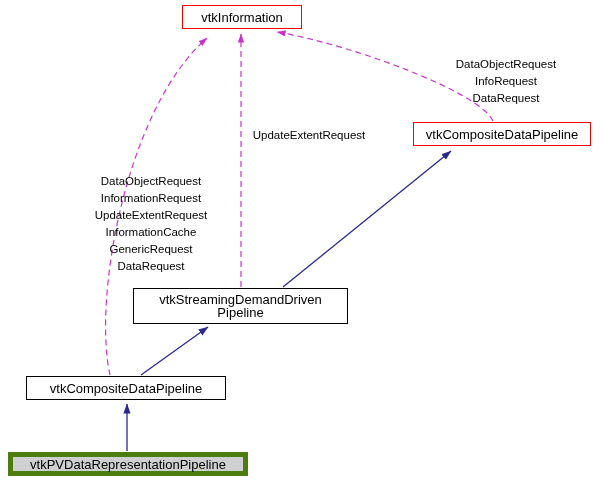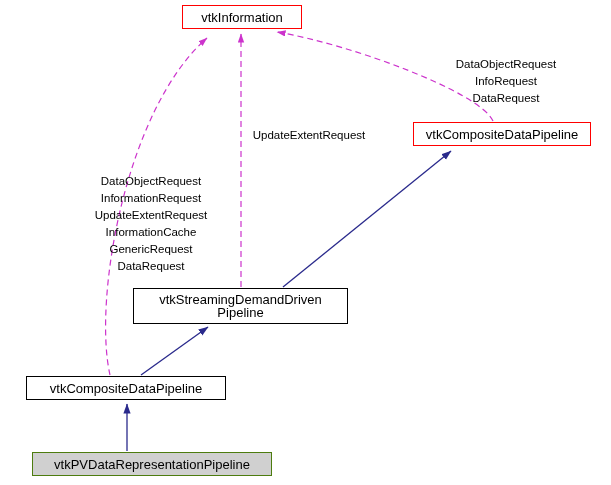--- a/index.html
+++ b/index.html
@@ -35,22 +35,21 @@
     color: #000000;
     background: #ffffff;
     border: 1px solid #000000;
     white-space: pre-line;
   }
   .node.hl {
     border: 1px solid #ff0000;
   }
   .node.cur {
     background: #d0d0d0;
-    border: 1px solid #4d7c0f;
-    margin-left: 24px;
+    border: 5px solid #4d7c0f;
   }
   .edge-label {
     position: absolute;
     font-size: 11.5px;
     line-height: 17px;
     color: #000000;
     text-align: center;
     white-space: pre-line;
   }
 </style>

